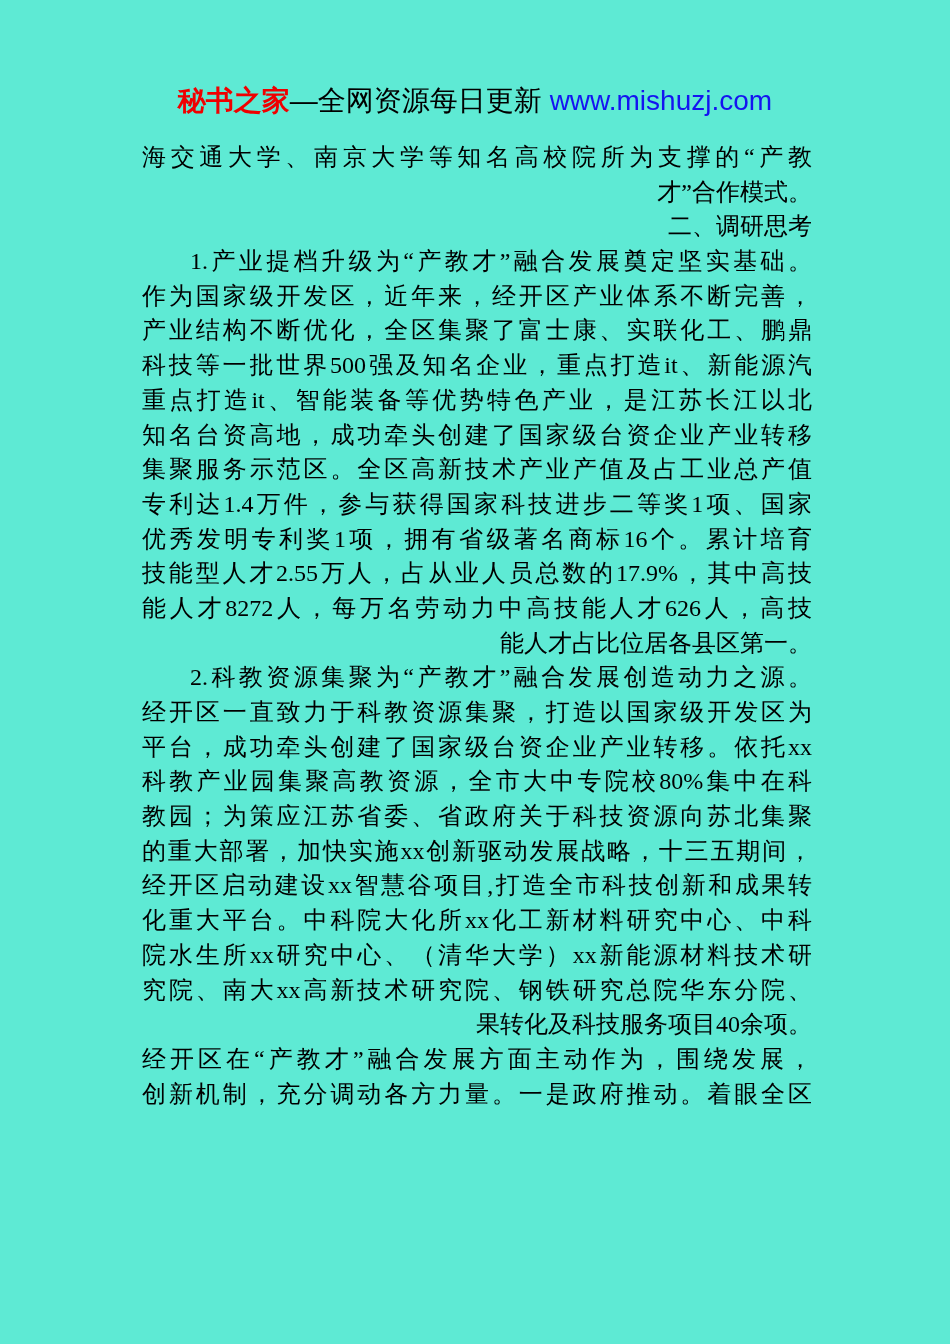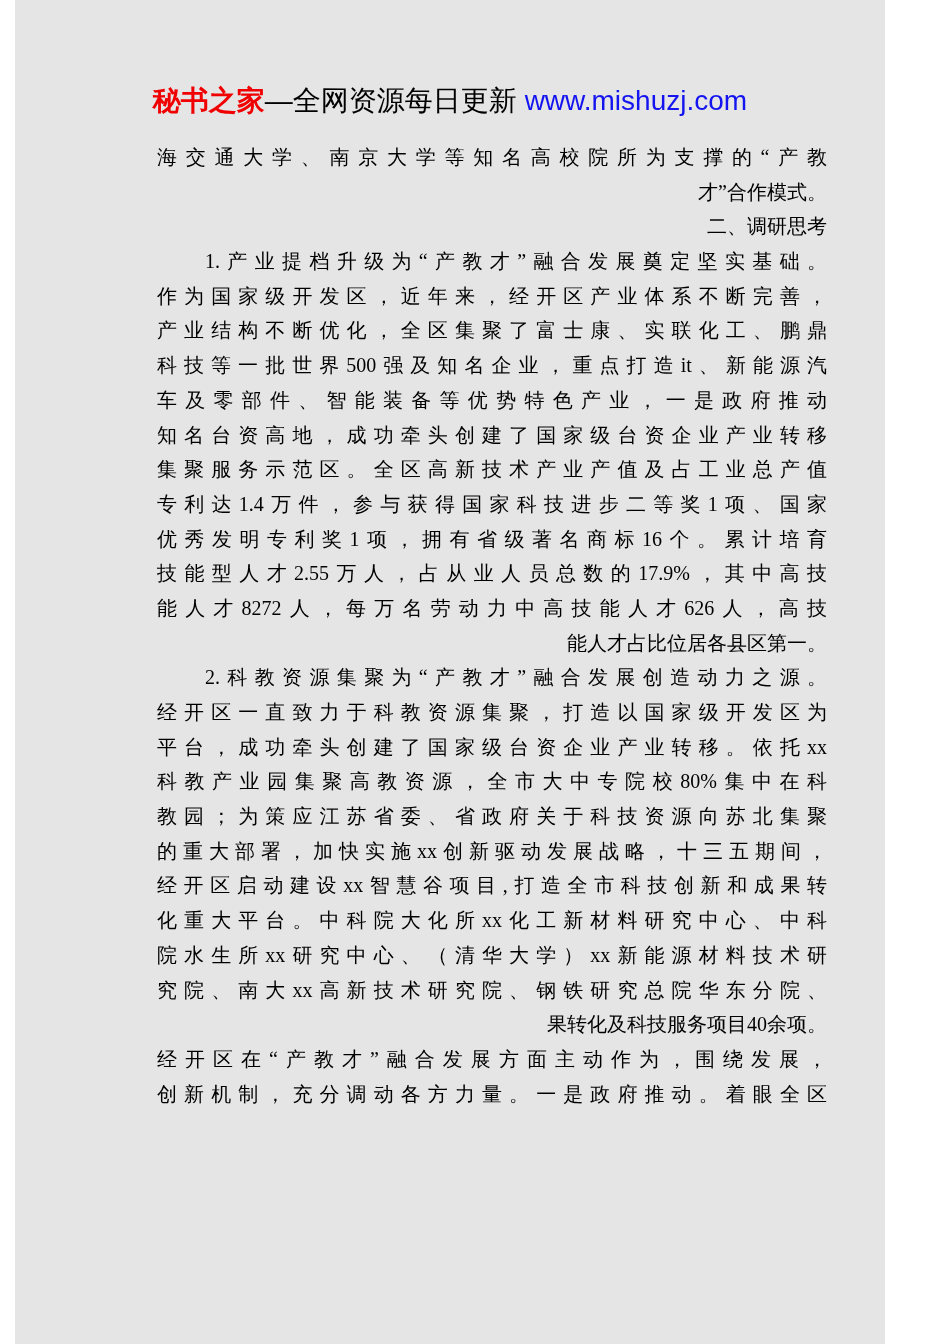--- a/index.html
+++ b/index.html
@@ -2,26 +2,25 @@
 <html><head>
 <meta charset="utf-8">
 <style>
   html, body {
     margin: 0;
     padding: 0;
     background: #ffffff;
   }
   .page {
     position: relative;
-    width: 870px;
+    width: 950px;
     height: 1344px;
-    background: #e5e5e5;
+    background: #5eead4;
     overflow: hidden;
     font-family: "Liberation Serif", "DejaVu Serif", serif;
-    margin-left: 15px;
   }
   .header {
     padding-top: 84px;
     text-align: center;
     font-size: 28px;
     line-height: 34px;
     white-space: nowrap;
   }
   .site-name {
     color: #f00000;
@@ -33,21 +32,21 @@
     font-family: "Liberation Sans", "DejaVu Sans", sans-serif;
   }
   .site-url {
     color: #1414f0;
     font-family: "Liberation Sans", "DejaVu Sans", sans-serif;
     text-decoration: none;
   }
   .doc-body {
     margin: 22px 0 0 142px;
     width: 670px;
-    font-size: 20px;
+    font-size: 24px;
     color: #000000;
   }
   .line {
     height: 34.7px;
     line-height: 34.7px;
     overflow: hidden;
     text-align: right;
   }
   .line.just {
     text-align: justify;
@@ -71,21 +70,21 @@
 
   <div class="doc-body">
 
   <div class="line just">海交通大学、南京大学等知名高校院所为支撑的“产教</div>
       <div class="line">才”合作模式。</div>
       <div class="line ind">二、调研思考</div>
       <div class="line just bold ind">1.产业提档升级为“产教才”融合发展奠定坚实基础。</div>
       <div class="line just">作为国家级开发区，近年来，经开区产业体系不断完善，</div>
       <div class="line just">产业结构不断优化，全区集聚了富士康、实联化工、鹏鼎</div>
       <div class="line just">科技等一批世界500强及知名企业，重点打造it、新能源汽</div>
-      <div class="line just">车及零部件、智能装备等优势特色产业，一是政府推动</div>
+      <div class="line just">重点打造it、智能装备等优势特色产业，是江苏长江以北</div>
       <div class="line just">知名台资高地，成功牵头创建了国家级台资企业产业转移</div>
       <div class="line just">集聚服务示范区。全区高新技术产业产值及占工业总产值</div>
       <div class="line just">专利达1.4万件，参与获得国家科技进步二等奖1项、国家</div>
       <div class="line just">优秀发明专利奖1项，拥有省级著名商标16个。累计培育</div>
       <div class="line just">技能型人才2.55万人，占从业人员总数的17.9%，其中高技</div>
       <div class="line just">能人才8272人，每万名劳动力中高技能人才626人，高技</div>
       <div class="line">能人才占比位居各县区第一。</div>
       <div class="line just bold ind">2.科教资源集聚为“产教才”融合发展创造动力之源。</div>
       <div class="line just">经开区一直致力于科教资源集聚，打造以国家级开发区为</div>
       <div class="line just">平台，成功牵头创建了国家级台资企业产业转移。依托xx</div>

